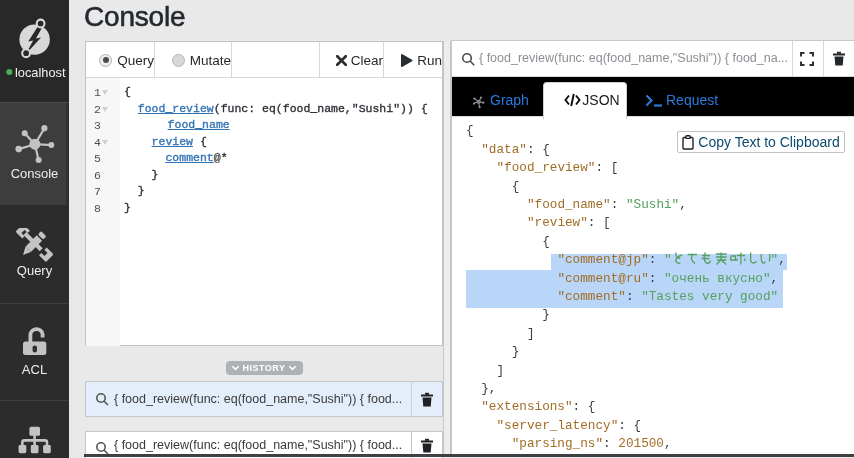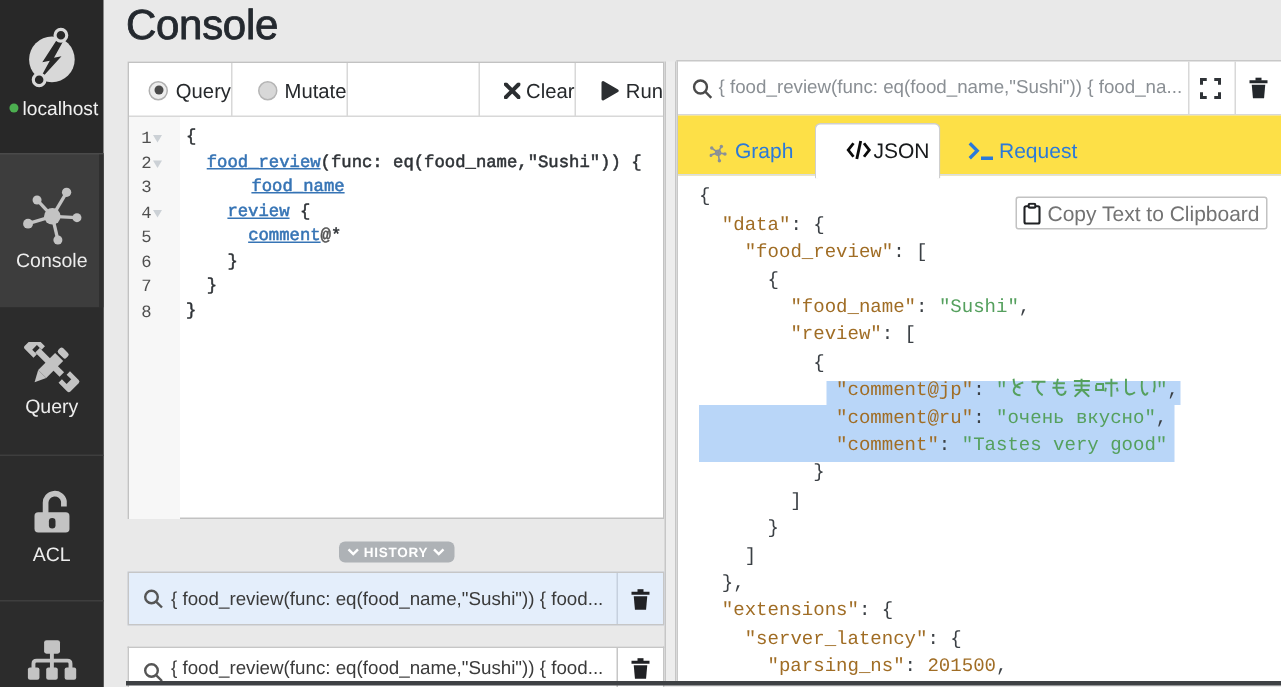--- a/index.html
+++ b/index.html
@@ -30,28 +30,28 @@
   #hpill { position:absolute; left:225.5px; top:360.5px; height:14px; background:#aeb2b6; border-radius:4px; color:#fff; font-size:9px; font-weight:bold; line-height:14px; padding:0 5.5px; letter-spacing:0.5px; display:flex; align-items:center; }
   .hrow { position:absolute; left:85px; width:358px; border:1px solid #c6c6c6; }
   .hq { position:absolute; left:28px; top:0; bottom:0; display:flex; align-items:center; font-size:12.5px; color:#3a3a3a; white-space:pre; overflow:hidden; width:290px; }
   .htrash { position:absolute; right:0; top:0; bottom:0; width:31px; border-left:1px solid #c6c6c6; display:flex; align-items:center; justify-content:center; }
   
   #rpanel { position:absolute; left:451px; top:40px; width:403px; height:415px; background:#fff; border-left:1px solid #c8c8c8; border-top:1px solid #c8c8c8; }
   #searchrow { position:absolute; left:0; top:0; width:403px; height:36px; border-bottom:1px solid #d8d8d8; }
   #searchtext { position:absolute; left:27px; top:0; height:35px; line-height:35px; font-size:12.5px; color:#8a8f94; white-space:pre; overflow:hidden; width:310px; }
   .vsep { position:absolute; top:0; width:1px; height:35px; background:#d8d8d8; }
   
-  #tabrow { position:absolute; left:0; top:36px; width:403px; height:40px; background:#fde047; border-bottom:1px solid #d9dde1; }
+  #tabrow { position:absolute; left:0; top:36px; width:403px; height:40px; background:#000000; border-bottom:1px solid #d9dde1; }
   .tab { position:absolute; font-size:14px; color:#2a79da; }
   #jsontab { position:absolute; left:91px; top:5px; width:84px; height:37px; padding-bottom:3px; background:#fff; border:1px solid #cfcfcf; border-bottom:none; border-radius:4px 4px 0 0; display:flex; align-items:center; justify-content:center; color:#17191b; font-size:14px;padding-left:14px; }
   
   #jsonarea { position:absolute; left:0; top:80px; width:403px; height:335px; background:#fff; overflow:hidden; }
   .jl { position:absolute; left:14px; white-space:pre; font-family:"Liberation Mono",monospace; font-size:12.7px; line-height:18.4px; color:#3b4045; }
   .k { color:#a06d25; } .s { color:#55a05e; } .n { color:#a06d25; }
-  #copybtn { position:absolute; left:225px; top:90px; width:168px; height:22px; background:#fff; border:1px solid #c2c2c2; border-radius:2px; display:flex; align-items:center; justify-content:center; font-size:14px; color:#737373; }
+  #copybtn { position:absolute; left:225px; top:90px; width:168px; height:22px; background:#fff; border:1px solid #c2c2c2; border-radius:2px; display:flex; align-items:center; justify-content:center; font-size:14px; color:#0c4a6e; }
   
   #botbar { position:absolute; left:84px; top:454px; width:770px; height:3px; background:#3e4144; }
   #gapstrip { position:absolute; left:443px; top:41px; width:7.5px; height:413px; background:#ededed; border-left:1px solid #c6c6c6; border-right:1px solid #c6c6c6; }
 </style>
 </head>
 <body>
 <div id="gapstrip"></div>
 
 <div id="sidebar">
 

